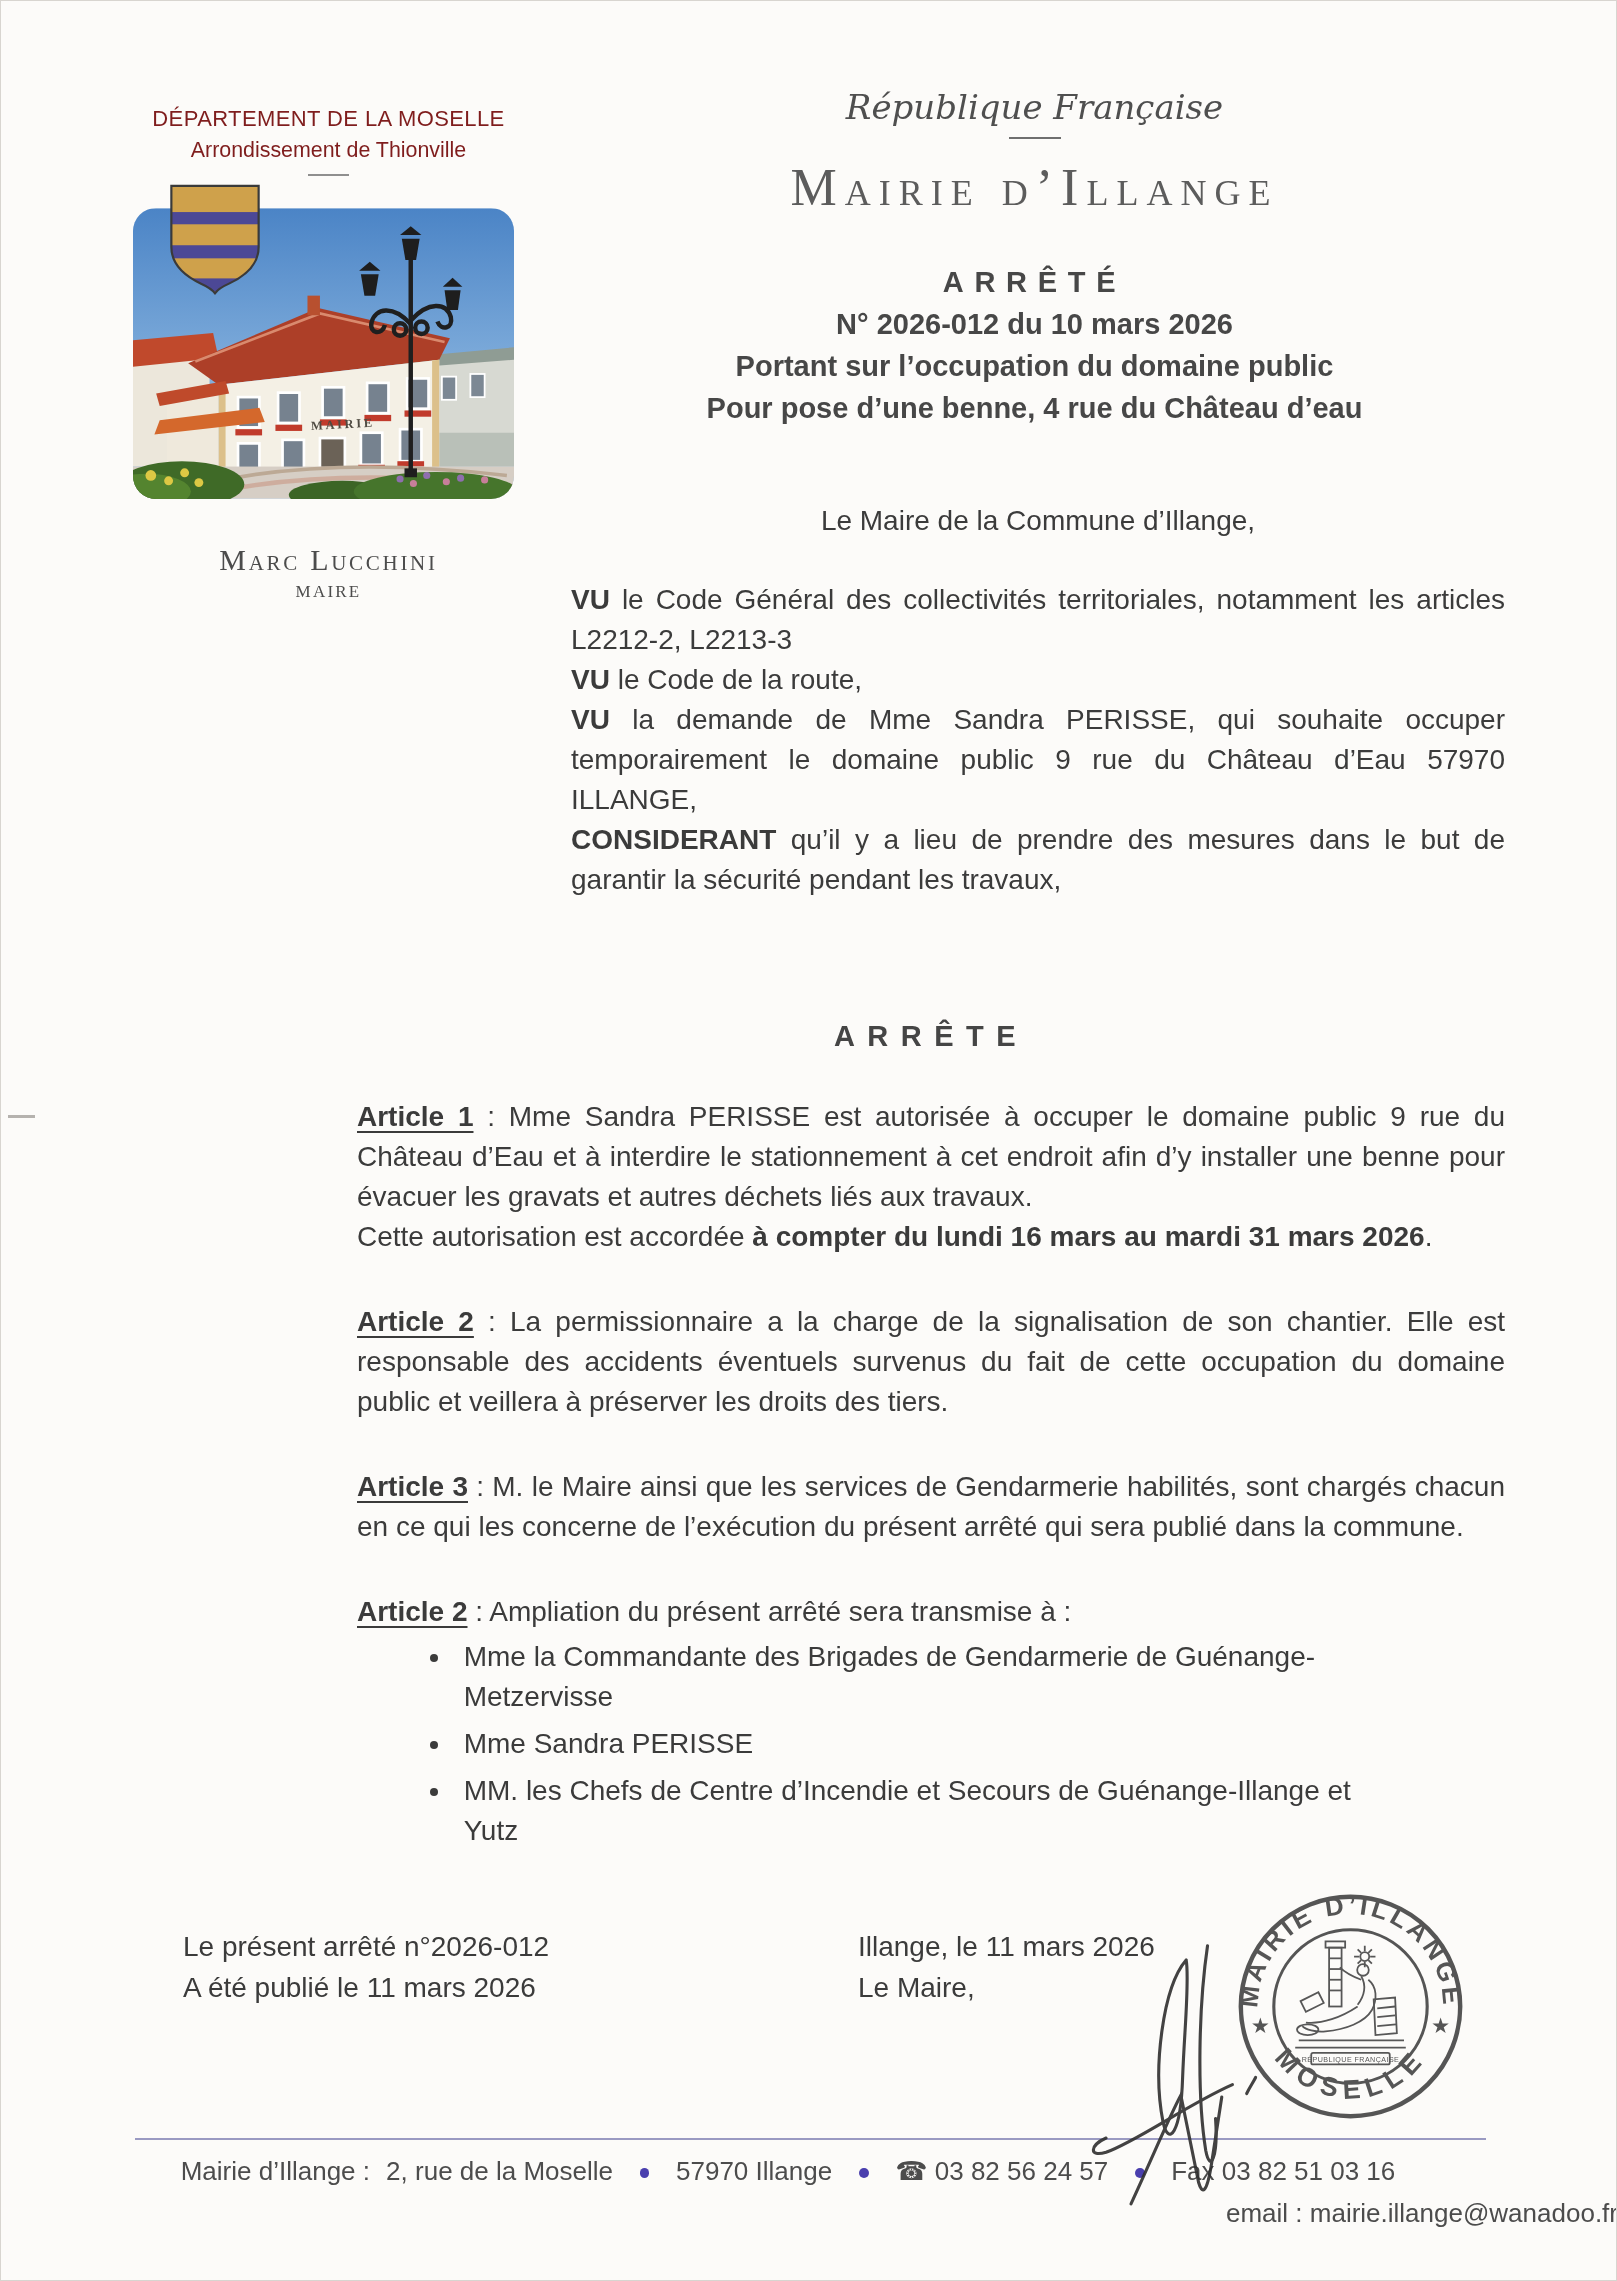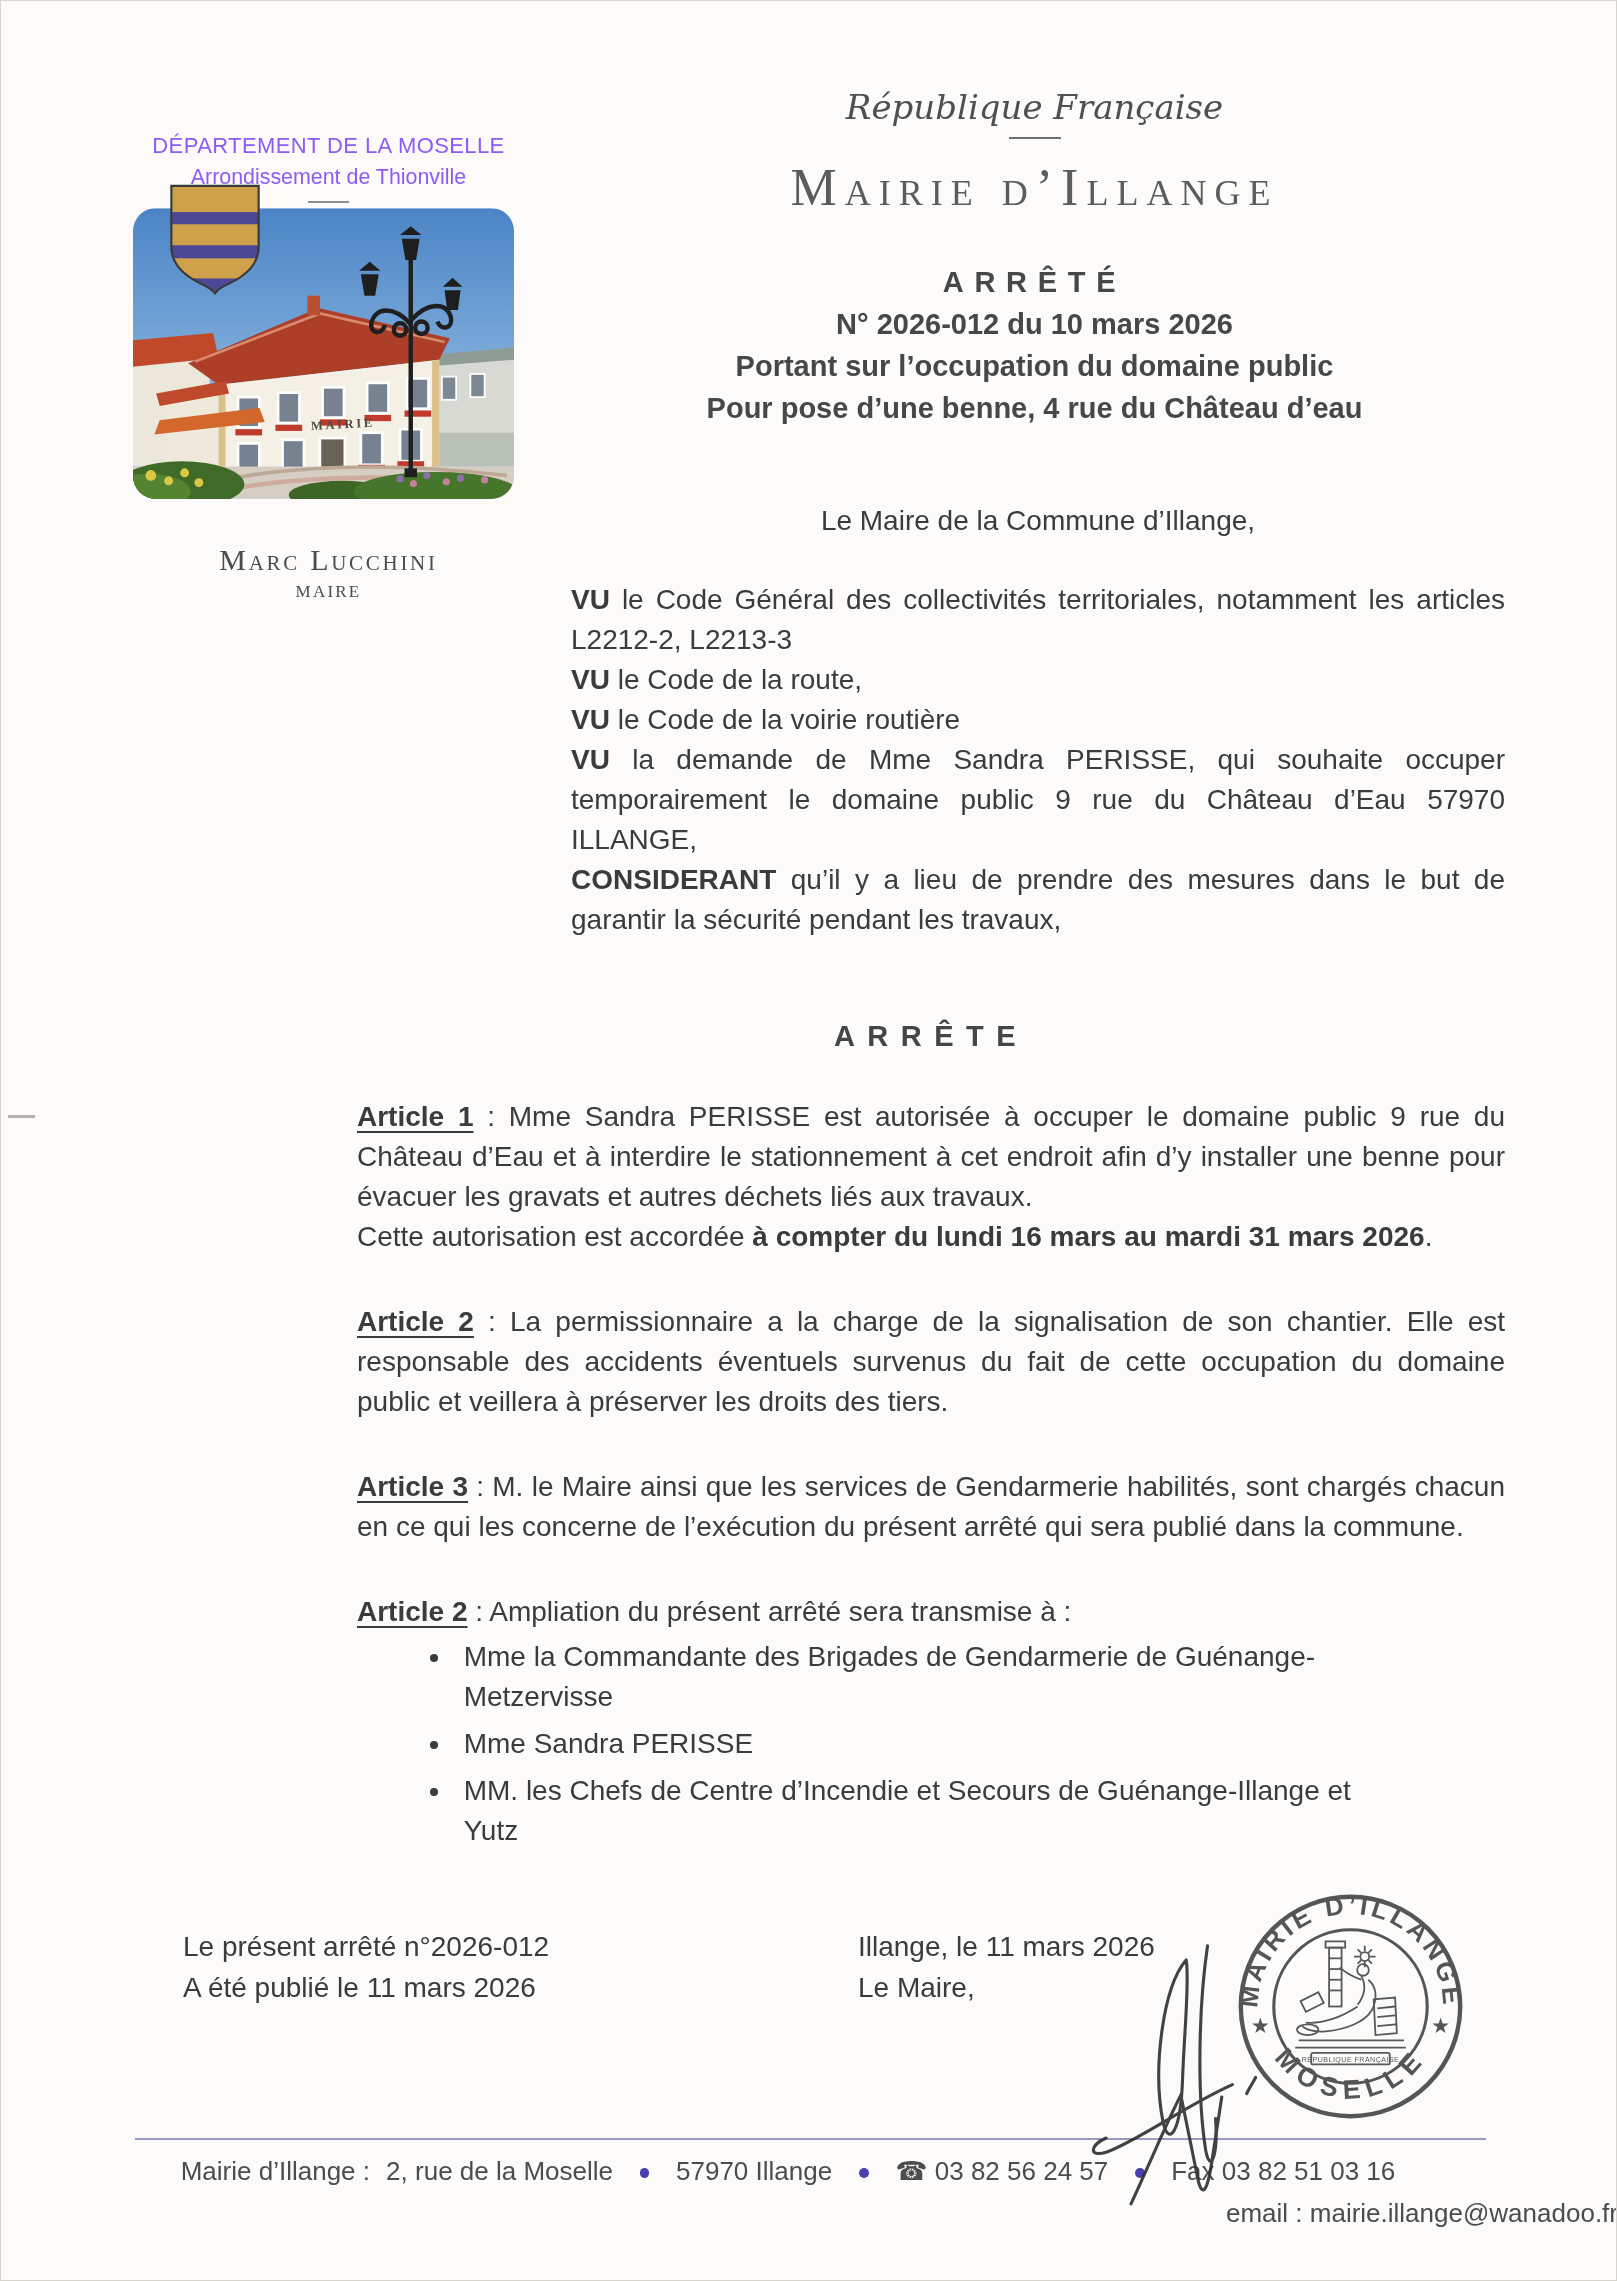--- a/index.html
+++ b/index.html
@@ -3,21 +3,21 @@
 <meta charset="utf-8">
 <style>
   html,body { margin:0; padding:0; background:#e9e8e6; }
   .page {
     position:relative; width:1617px; height:2281px; margin:0 auto;
     background:#fcfbf9; overflow:hidden; box-sizing:border-box;
     border:0.9px solid #d8d5d0;
     font-family:"Liberation Sans", sans-serif; color:#3b3b3b;
   }
   
-  .hdr-left { position:absolute; left:125px; top:105px; width:405px; text-align:center; color:#8b5cf6;margin-top:27px; }
+  .hdr-left { position:absolute; left:125px; top:105px; width:405px; text-align:center; color:#7f1d1d; }
   .hdr-left .l1 { font-size:22px; letter-spacing:0.4px; }
   .hdr-left .l2 { font-size:21.4px; margin-top:6.2px; }
   .mini-rule { width:41px; height:1.8px; background:#8f8f8f; margin:10.7px auto 0; }
   
   .photo-wrap { position:absolute; left:132px; top:207px; width:381px; height:291px; border-radius:23px; overflow:hidden; z-index:1; }
   .shield { position:absolute; left:166px; top:182px; width:96px; height:114px; z-index:3; }
   
   .name-block { position:absolute; left:125px; top:542px; width:405px; text-align:center;
                 font-family:"Liberation Serif", serif; color:#4c4c4c; }
   .name-block .nm { font-variant:small-caps; font-size:30px; letter-spacing:2.7px; }
@@ -207,21 +207,20 @@
     <div>N° 2026-012 du 10 mars 2026</div>
     <div>Portant sur l’occupation du domaine public</div>
     <div>Pour pose d’une benne, 4 rue du Château d’eau</div>
   </div>
 
   <div class="salutation">Le Maire de la Commune d’Illange,</div>
 
   <div class="recitals">
     <p><b class="lead">VU</b> <span>le Code Général des collectivités territoriales, notamment les articles L2212-2, L2213-3</span></p>
     <p><b class="lead">VU</b> <span>le Code de la route,</span></p>
-    <p><b class="lead">VU</b> <span>le Code de la voirie routière</span></p>
     <p><b class="lead">VU</b> <span>la demande de Mme Sandra PERISSE, qui souhaite occuper temporairement le domaine public 9 rue du Château d’Eau 57970 ILLANGE,</span></p>
     <p><b class="lead">CONSIDERANT</b> <span>qu’il y a lieu de prendre des mesures dans le but de garantir la sécurité pendant les travaux,</span></p>
   </div>
 
   <div class="arrete-heading">ARRÊTE</div>
 
   <div class="articles">
     <div class="article">
       <p><span class="alabel">Article 1</span><span> : </span><span>Mme Sandra PERISSE est autorisée à occuper le domaine public 9 rue du Château d’Eau et à interdire le stationnement à cet endroit afin d’y installer une benne pour évacuer les gravats et autres déchets liés aux travaux.</span></p>
       <p><span>Cette autorisation est accordée </span><b>à compter du lundi 16 mars au mardi 31 mars 2026</b><span>.</span></p>

